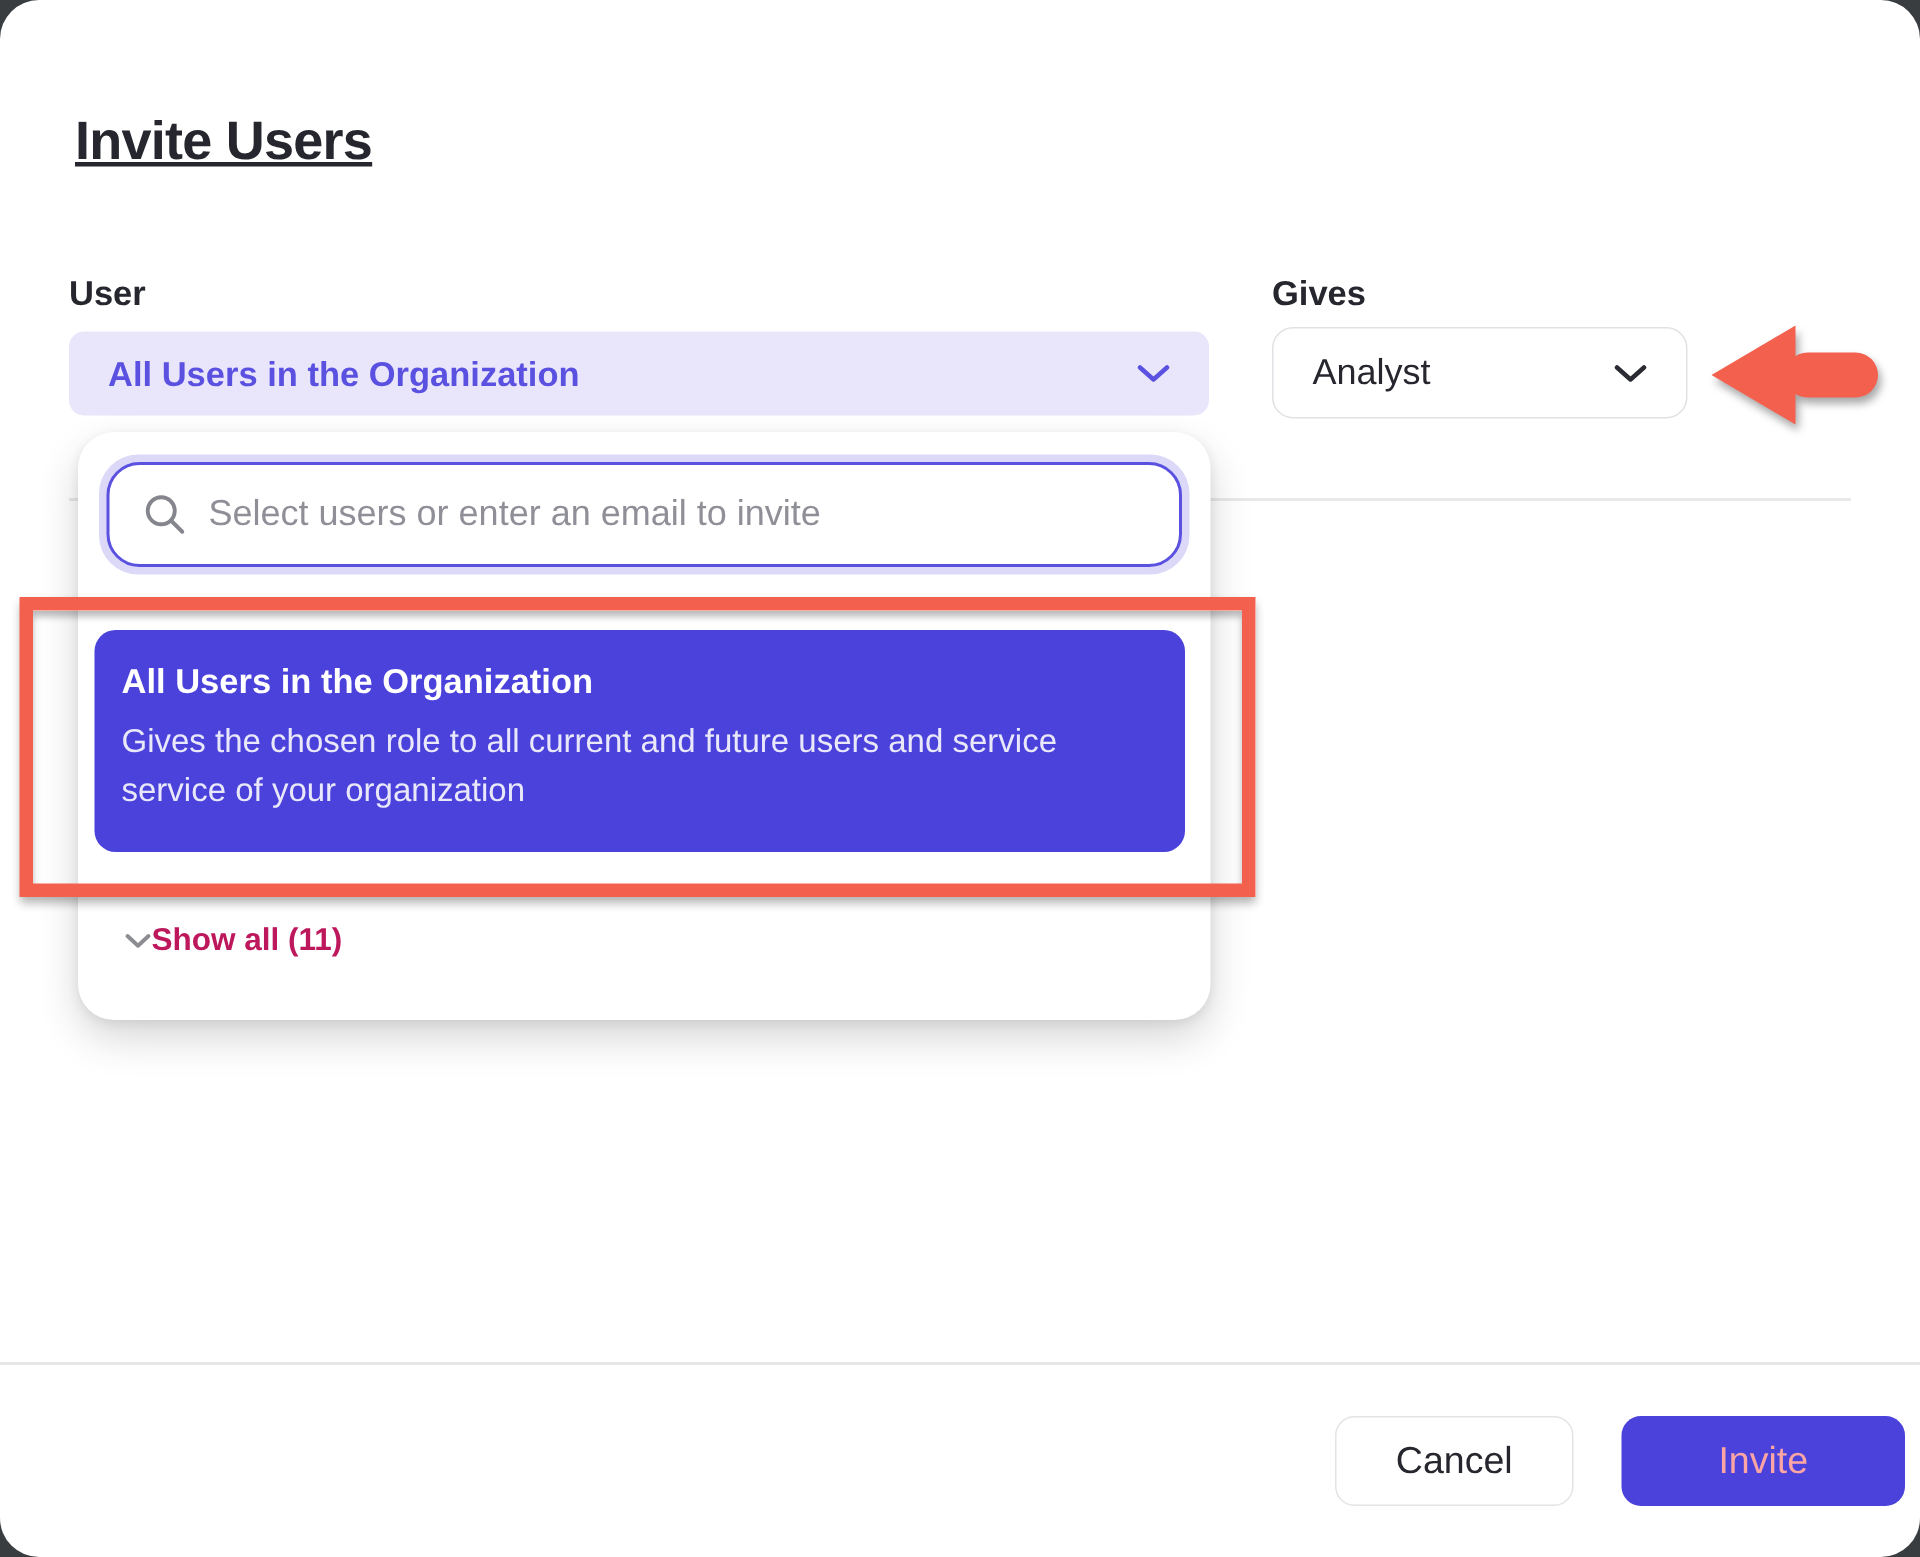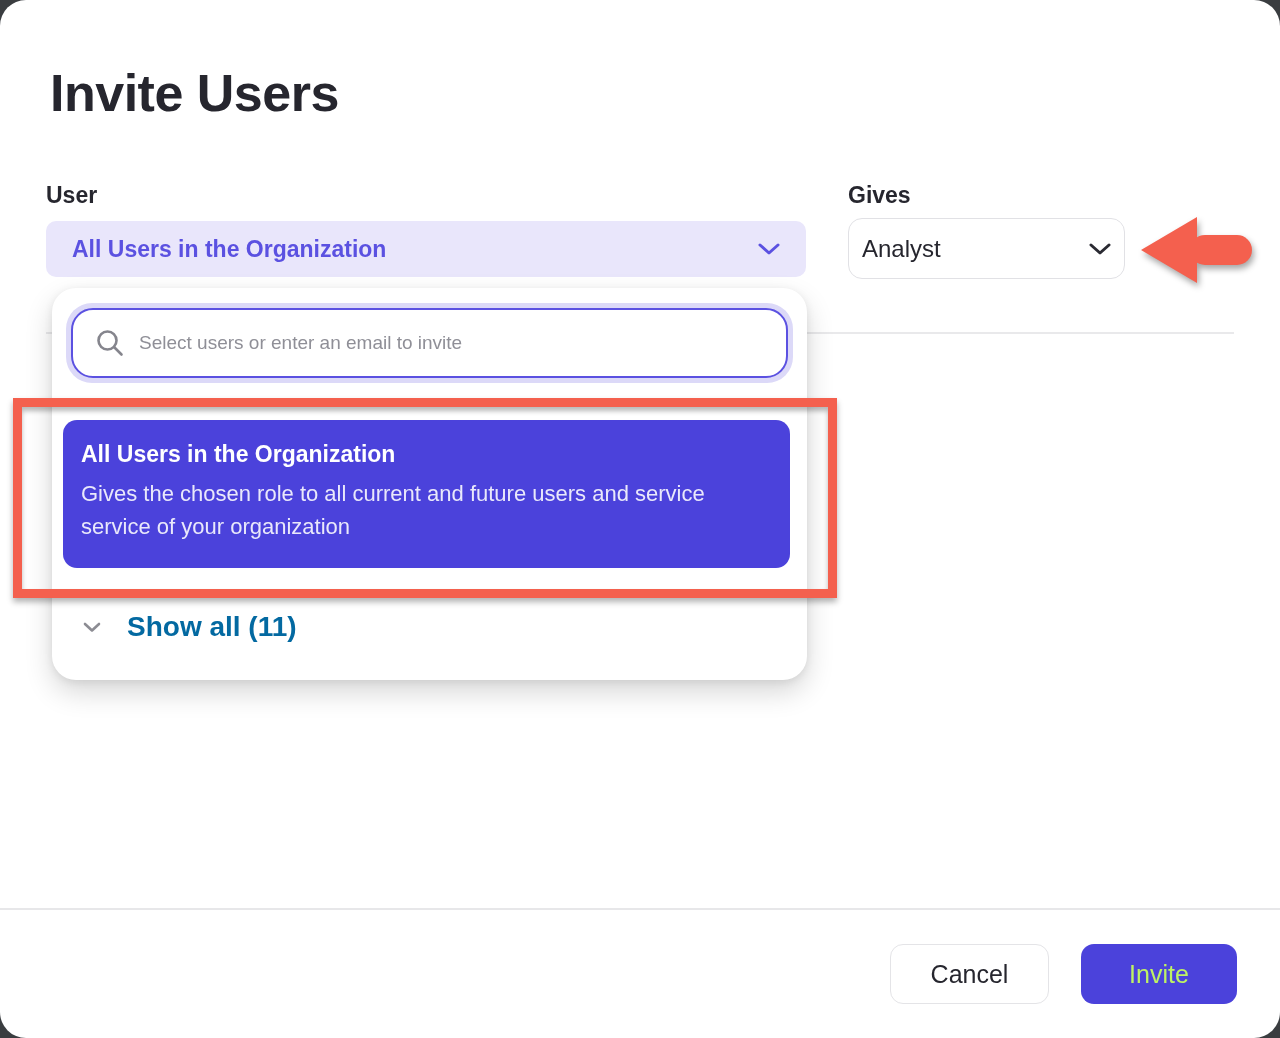--- a/index.html
+++ b/index.html
@@ -9,23 +9,24 @@
     font-family: "Liberation Sans", "DejaVu Sans", sans-serif;
   }
   .page {
     position: relative;
     width: 1280px; height: 1038px;
     background: #ffffff;
     border-radius: 26px;
     overflow: hidden;
   }
   .page-title {
-    position: absolute; left: 50px; top: 63px;
-    font-size: 52px; font-weight: 700; color: #26262e;
+    position: absolute; left: 50px; top: 73px;
+    font-size: 36px; font-weight: 700; color: #26262e;
     letter-spacing: -0.5px;
+    text-decoration: underline;
   }
   .field-label {
     position: absolute; top: 182px;
     font-size: 23px; font-weight: 700; color: #26262e;
   }
   .label-user { left: 46px; }
   .label-role { left: 848px; }
 
   
   .user-select {
@@ -41,21 +42,21 @@
     font-size: 23px; font-weight: 600; color: #5b51e1;
     flex: 1;
   }
   
   .role-select {
     position: absolute; left: 848px; top: 218px;
     width: 277px; height: 61px;
     background: #ffffff;
     border: 1.5px solid #e1e1e5; border-radius: 14px;
     display: flex; align-items: center;
-    padding: 0 13px;
+    padding: 0 26px;
     cursor: pointer;
   }
   .role-select .sel-text {
     font-size: 24px; font-weight: 500; color: #26262e;
     flex: 1;
   }
   .chev { flex: 0 0 auto; display: inline-flex; }
 
   .divider-right {
     position: absolute; left: 46px; top: 332px;
@@ -82,21 +83,21 @@
     width: 100%; height: 100%;
     background: #ffffff;
     border: 2.5px solid #5b51e1;
     border-radius: 22px;
     display: flex; align-items: center;
     padding: 0 22px;
   }
   .search-box input {
     border: none; outline: none;
     flex: 1; margin-left: 14px;
-    font-size: 19px; color: #26262e;
+    font-size: 24px; color: #26262e;
     font-family: "Liberation Sans", "DejaVu Sans", sans-serif;
     background: transparent;
   }
   .search-box input::placeholder { color: #8f8f97; }
 
   .option-card {
     position: absolute; left: 11px; top: 132px;
     width: 727px; height: 148px;
     background: #4b42db; border-radius: 14px;
     padding: 21px 18px;
@@ -113,22 +114,21 @@
     max-width: 680px;
   }
   .show-all {
     position: absolute; left: 11px; top: 316px;
     width: 727px; height: 46px;
     display: flex; align-items: center;
     padding: 0 20px;
     cursor: pointer;
   }
   .show-all .show-all-label {
-    margin-left: 26px;
-    font-size: 28px; font-weight: 600; color: #0369a1;
+    font-size: 21px; font-weight: 600; color: #be185d;
   }
 
   
   .annotation-box {
     position: absolute; left: 13px; top: 398px;
     width: 824px; height: 200px;
     border: 9px solid #f4604e;
     box-shadow: 0 4px 6px rgba(0,0,0,0.30), inset 0 4px 5px rgba(0,0,0,0.28);
     z-index: 20;
     pointer-events: none;
@@ -153,23 +153,23 @@
     display: flex; align-items: center; justify-content: center;
     font-size: 25px; font-weight: 500;
     cursor: pointer;
   }
   .btn-cancel {
     left: 890px; width: 159px;
     background: #ffffff; border: 1.5px solid #e4e4e7;
     color: #26262e;
   }
   .btn-invite {
-    left: 1081px; width: 156px;
+    left: 1081px; width: 189px;
     background: #4b42db; border: none;
-    color: #bef264;
+    color: #fca5a5;
   }
 </style>
 </head>
 <body>
 
 <div class="page">
 
   <div class="page-title">Invite Users</div>
 
   <div class="field-label label-user">User</div>

